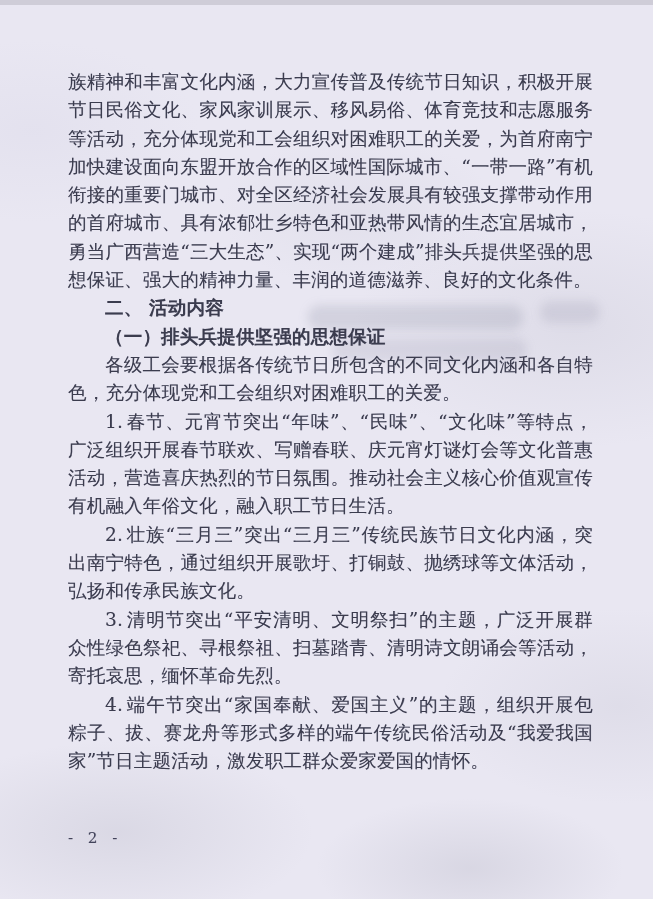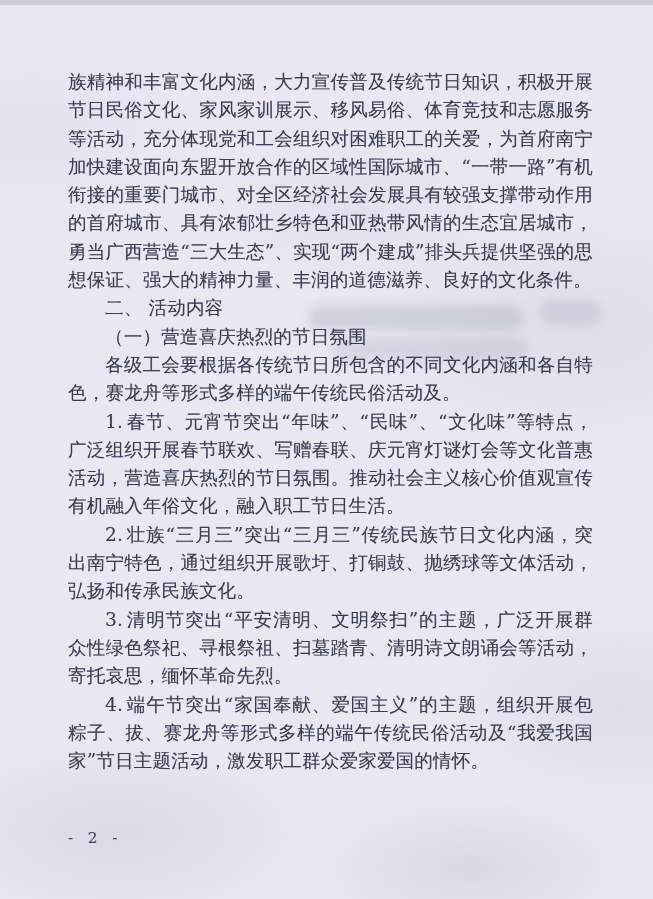--- a/index.html
+++ b/index.html
@@ -41,21 +41,21 @@
   }
   .para {
     margin: 0;
     font-size: 18.5px;
     line-height: 28.3px;
     letter-spacing: 0.2px;
     text-align: justify;
     text-shadow: 0.3px 0.3px 0.6px rgba(70,70,100,0.35);
   }
   .indent { text-indent: 2em; }
-  .bold   { font-weight: 400; }
+  .bold   { font-weight: 700; }
   .para b { font-weight: 400; }
   .inum   { margin-right: 3px; }
   .page-number {
     position: absolute;
     left: 68px;
     top: 824px;
     font-size: 15px;
     letter-spacing: 5px;
     color: #42435a;
     text-shadow: 0.3px 0.3px 0.5px rgba(70,70,100,0.3);
@@ -69,23 +69,23 @@
   <div class="bleed blob1"></div>
   <div class="bleed blob2"></div>
   <div class="bleed blob3"></div>
 
   <div class="content">
 
     <p class="para">族精神和丰富文化内涵，大力宣传普及传统节日知识，积极开展节日民俗文化、家风家训展示、移风易俗、体育竞技和志愿服务等活动，充分体现党和工会组织对困难职工的关爱，为首府南宁加快建设面向东盟开放合作的区域性国际城市、“一带一路”有机衔接的重要门城市、对全区经济社会发展具有较强支撑带动作用的首府城市、具有浓郁壮乡特色和亚热带风情的生态宜居城市，勇当广西营造“三大生态”、实现“两个建成”排头兵提供坚强的思想保证、强大的精神力量、丰润的道德滋养、良好的文化条件。</p>
 
     <p class="para indent bold">二、 活动内容</p>
 
-    <p class="para indent bold">（一）营造喜庆热烈的节日氛围</p>
+    <p class="para indent bold">（一）排头兵提供坚强的思想保证</p>
 
-    <p class="para indent">各级工会要根据各传统节日所包含的不同文化内涵和各自特色，赛龙舟等形式多样的端午传统民俗活动及。</p>
+    <p class="para indent">各级工会要根据各传统节日所包含的不同文化内涵和各自特色，充分体现党和工会组织对困难职工的关爱。</p>
 
     <p class="para indent"><span class="inum">1.</span><b>春节、元宵节</b><span>突出“年味”、“民味”、“文化味”等特点，广泛组织开展春节联欢、写赠春联、庆元宵灯谜灯会等文化普惠活动，营造喜庆热烈的节日氛围。推动社会主义核心价值观宣传有机融入年俗文化，融入职工节日生活。</span></p>
 
     <p class="para indent"><span class="inum">2.</span><b>壮族“三月三”</b><span>突出“三月三”传统民族节日文化内涵，突出南宁特色，通过组织开展歌圩、打铜鼓、抛绣球等文体活动，弘扬和传承民族文化。</span></p>
 
     <p class="para indent"><span class="inum">3.</span><b>清明节</b><span>突出“平安清明、文明祭扫”的主题，广泛开展群众性绿色祭祀、寻根祭祖、扫墓踏青、清明诗文朗诵会等活动，寄托哀思，缅怀革命先烈。</span></p>
 
     <p class="para indent"><span class="inum">4.</span><b>端午节</b><span>突出“家国奉献、爱国主义”的主题，组织开展包粽子、拔、赛龙舟等形式多样的端午传统民俗活动及“我爱我国家”节日主题活动，激发职工群众爱家爱国的情怀。</span></p>
 
 

